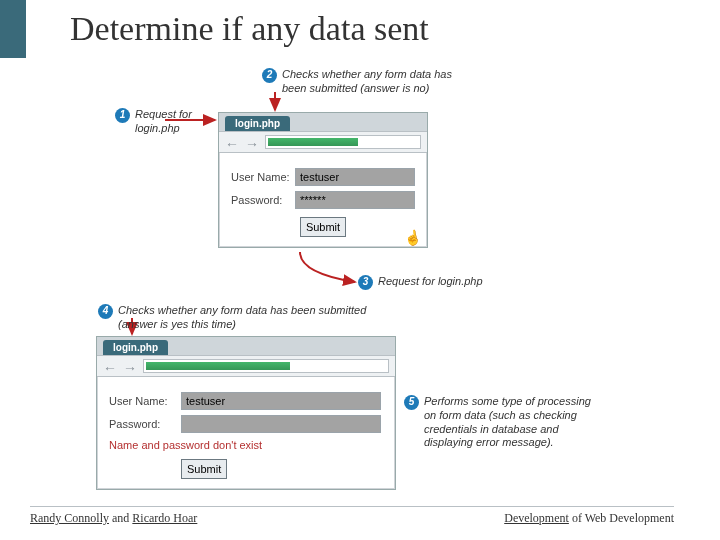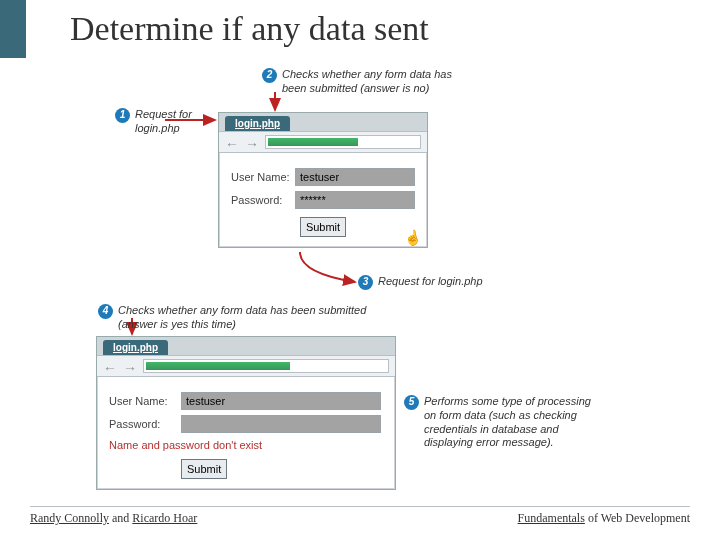--- a/index.html
+++ b/index.html
@@ -72,21 +72,20 @@
     padding-left: 6px;
   }
   .tab {
     background: #3a6a7a;
     color: #fff;
     font-family: Arial, sans-serif;
     font-size: 10px;
     font-weight: bold;
     padding: 2px 10px;
     border-radius: 3px 3px 0 0;
-    text-decoration: underline;
   }
   .toolbar {
     height: 22px;
     background: #eef1f3;
     border-top: 1px solid #b9c0c5;
     border-bottom: 1px solid #b9c0c5;
     display: flex;
     align-items: center;
     gap: 6px;
     padding: 0 6px;
@@ -163,21 +162,21 @@
   
   svg.arrows {
     position: absolute;
     left: 0; top: 0;
     width: 720px; height: 440px;
     pointer-events: none;
   }
   
   .footer {
     position: absolute;
-    left: 30px; right: 30px;
+    left: 30px; right: 46px;
     bottom: 14px;
     border-top: 1px solid #b9c0c5;
     padding-top: 4px;
     display: flex;
     justify-content: space-between;
     font-size: 12px;
     color: #333;
   }
   .footer .u { text-decoration: underline; }
   
@@ -279,15 +278,15 @@
     <span class="txt">Performs some type of processing on form data (such as checking credentials in database and displaying error message).</span>
   </div>
 
 </div>
 
 <div class="footer">
   <div>
     <span class="u">Randy Connolly</span><span> and </span><span class="u">Ricardo Hoar</span>
   </div>
   <div>
-    <span class="u">Fundamentals</span><span> of Web Development</span>
+    <span class="u">Development</span><span> of Web Development</span>
   </div>
 </div>
 
 </body></html>

